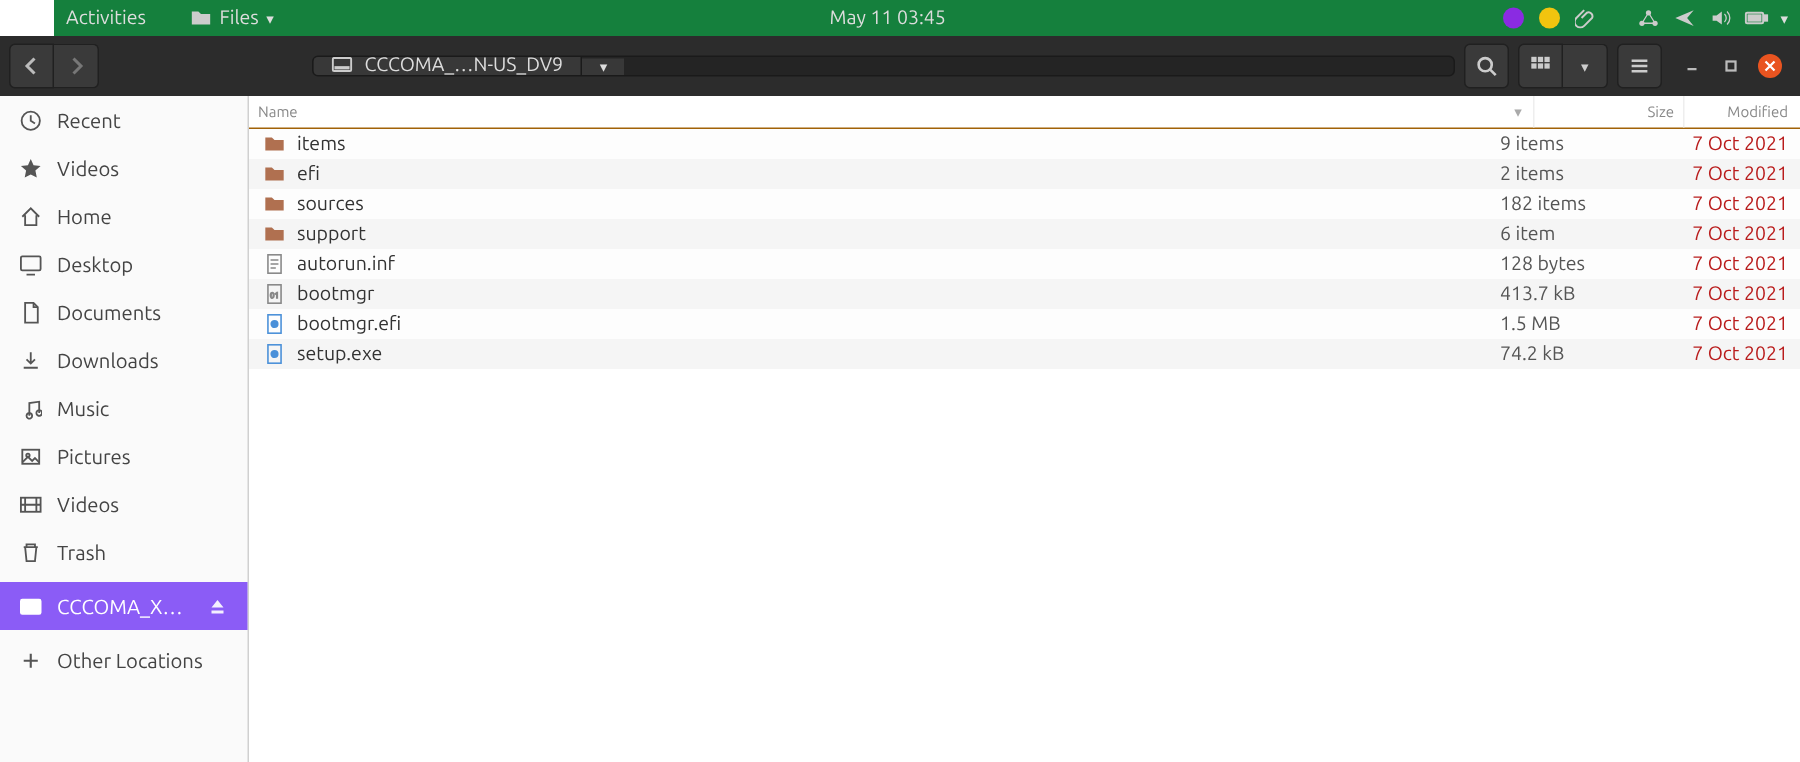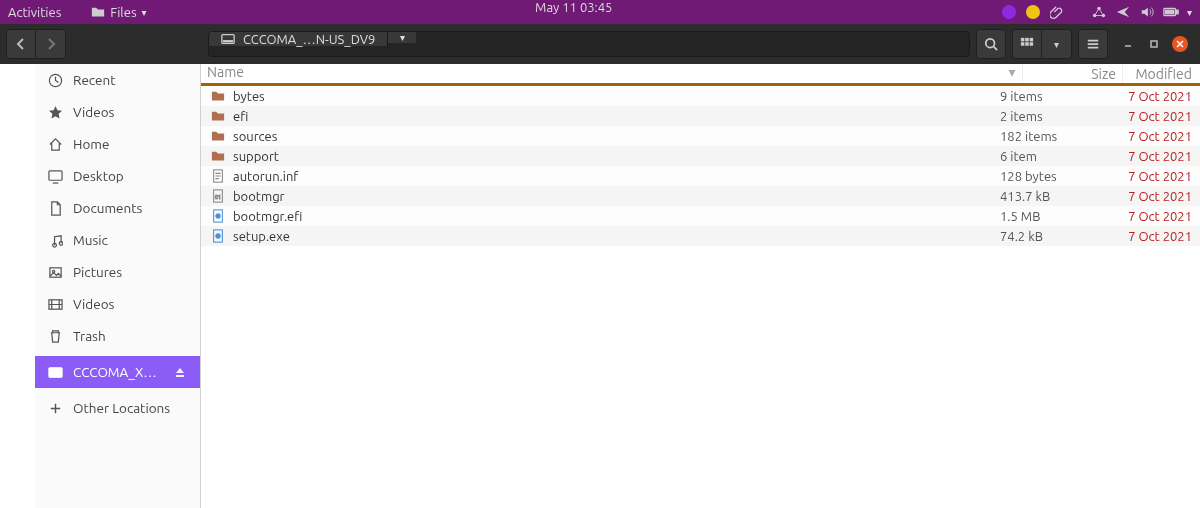--- a/index.html
+++ b/index.html
@@ -8,25 +8,27 @@
     font-size: 13px;
     width: 1200px;
     height: 508px;
     background: #fff;
     overflow: hidden;
     color: #3c3c3c;
   }
   
   .top-panel {
     height: 24px;
-    background: #701a75;
+    background: #15803d;
     color: #ddd;
     display: flex;
+    align-items: center;
     padding: 0 8px;
     font-size: 13px;
+    margin-left: 36px;
   }
   .top-panel .left, .top-panel .right { display: flex; align-items: center; gap: 8px; }
   .top-panel .center { flex: 1; text-align: center; }
   .files-menu { display: flex; align-items: center; gap: 5px; }
   .caret-down { font-size: 10px; }
   .tray-icon { width: 16px; height: 16px; display: inline-flex; align-items:center; justify-content:center; }
   .tray-circle { width:14px; height:14px; border-radius:50%; }
   
   .header-bar {
     height: 40px;
@@ -49,23 +51,23 @@
     border-radius: 4px;
     cursor: pointer;
   }
   .hbtn + .hbtn.paired { border-left: none; border-top-left-radius:0; border-bottom-left-radius:0; }
   .hbtn.pair-left { border-top-right-radius:0; border-bottom-right-radius:0; }
   .pathbar {
     flex: 1;
     background: #242424;
     border: 1px solid #1a1a1a;
     border-radius: 4px;
-    height: 26px;
+    height: 14px;
     display: flex;
-    align-items: flex-start;
+    align-items: flex-end;
     overflow: hidden;
     color: #ddd;
   }
   .path-segment {
     display: flex; align-items:center; gap:8px;
     padding: 0 12px;
     background: #383838;
     border-right: 1px solid #1a1a1a;
     cursor: pointer;
   }
@@ -76,44 +78,45 @@
   .spacer { flex:1; }
   .window-controls { display:flex; gap:10px; padding: 0 6px; }
   .win-btn { width:16px; height:16px; border-radius:50%; display:flex; align-items:center; justify-content:center; color:#fff; font-size:10px; cursor:pointer;}
   .win-close { background:#e95420; }
   
   .main { display:flex; height: calc(508px - 24px - 40px); }
   .sidebar {
     width: 166px;
     background: #fafafa;
     border-right: 1px solid #d0d0d0;
-    display:flex; flex-direction:column;margin-left:35px;
+    display:flex; flex-direction:column;
   }
   .side-item {
     display:flex; align-items:center; gap:10px;
     padding: 8px 12px;
     color:#444;
     cursor:pointer;
     font-size: 13.5px;
   }
   .side-item.active { background:#8b5cf6; color:#fff; }
   .side-item.active .side-icon svg { stroke:#fff; fill:#fff; }
   .side-icon { width:16px; height:16px; display:flex; align-items:center; justify-content:center; flex-shrink:0;}
   .side-label { white-space:nowrap; overflow:hidden; text-overflow:ellipsis; flex:1;}
   .eject { width:14px; opacity:.9; }
   .side-gap { flex:0 0 4px; }
   
   .content { flex:1; display:flex; flex-direction:column; }
   .col-headers {
     display:flex;
-    border-bottom: 3px solid #a16207;
+    border-bottom: 1px solid #a16207;
     background:#fff;
     color:#888;
-    font-size:14px;
+    font-size:10px;
     height:22px;
+    align-items:center;
   }
   .col-name { flex:1; padding-left:6px;}
   .col-arrow { width:20px; text-align:center; color:#aaa;}
   .col-size { width:100px; text-align:right; padding-right:6px; border-left:1px solid #eee; height:100%; display:flex; align-items:center; justify-content:flex-end;}
   .col-mod { width:78px; text-align:right; padding-right:8px; border-left:1px solid #eee; height:100%; display:flex; align-items:center; justify-content:flex-end;}
   .rows { flex:1; overflow:auto; }
   .row {
     display:flex; align-items:center;
     height:20px;
     font-size:13px;
@@ -304,20 +307,28 @@
           <svg width="15" height="15" viewBox="0 0 16 16" fill="none" stroke="#555" stroke-width="1.3">
             <path d="M4 1h6l3 3v11H4z"></path>
             <path d="M10 1v3h3"></path>
           </svg>
         </span>
       <span class="side-label">Documents</span>
     </div>
     <div class="side-item">
       <span class="side-icon">
           <svg width="15" height="15" viewBox="0 0 16 16" fill="none" stroke="#555" stroke-width="1.3">
+            <path d="M8 2v8m-3-3l3 3 3-3M3 13h10"></path>
+          </svg>
+        </span>
+      <span class="side-label">Downloads</span>
+    </div>
+    <div class="side-item">
+      <span class="side-icon">
+          <svg width="15" height="15" viewBox="0 0 16 16" fill="none" stroke="#555" stroke-width="1.3">
             <path d="M5 13a2 2 0 100-.01M12 11a2 2 0 100-.01M7 13V4l7-1v8"></path>
           </svg>
         </span>
       <span class="side-label">Music</span>
     </div>
     <div class="side-item">
       <span class="side-icon">
           <svg width="15" height="15" viewBox="0 0 16 16" fill="none" stroke="#555" stroke-width="1.3">
             <rect x="2" y="3" width="12" height="10"></rect>
             <circle cx="6" cy="7" r="1.2"></circle>
@@ -376,21 +387,21 @@
       <div class="col-size">Size</div>
       <div class="col-mod">Modified</div>
     </div>
     <div class="rows" id="rows">
         <div class="row">
           <span class="icon">
             <svg width="14" height="14" viewBox="0 0 16 16">
               <path fill="#b07050" d="M1 3h5l2 2h7v8H1z"></path>
             </svg>
           </span>
-          <span class="name">bytes</span>
+          <span class="name">items</span>
           <span class="size">9 items</span>
           <span class="mod">7 Oct 2021</span>
         </div>
         <div class="row">
           <span class="icon">
             <svg width="14" height="14" viewBox="0 0 16 16">
               <path fill="#b07050" d="M1 3h5l2 2h7v8H1z"></path>
             </svg>
           </span>
           <span class="name">efi</span>

